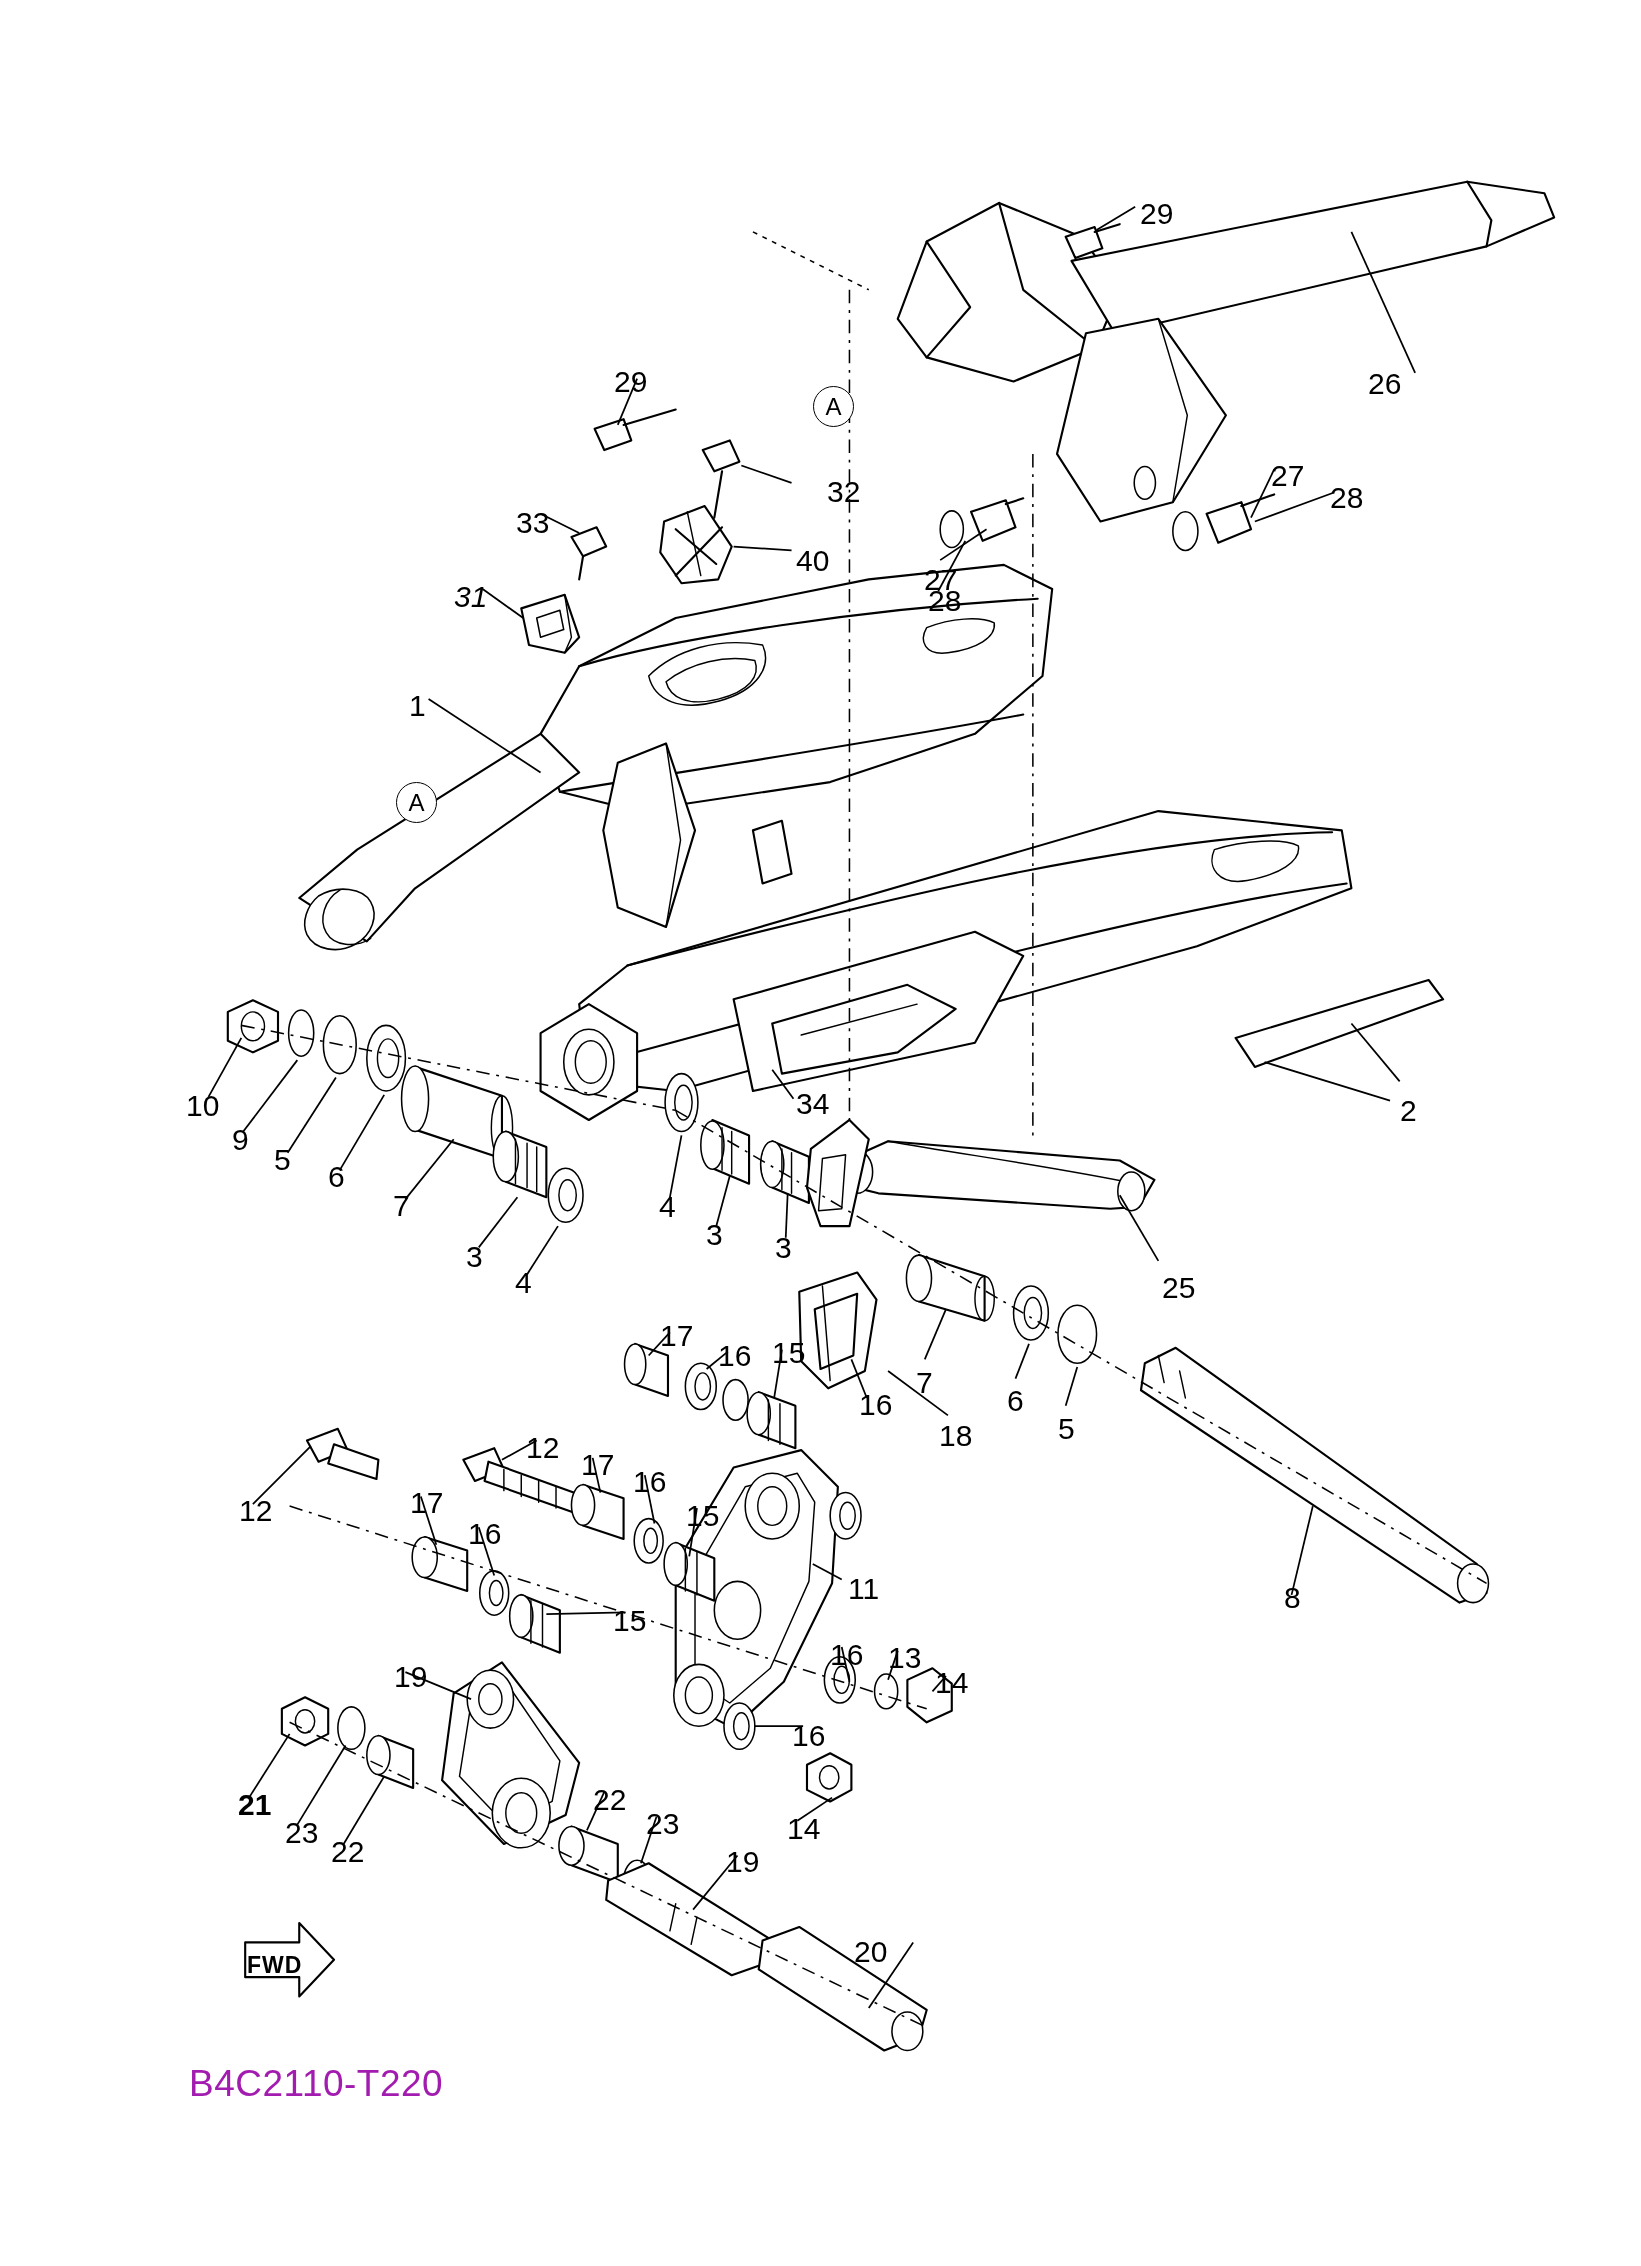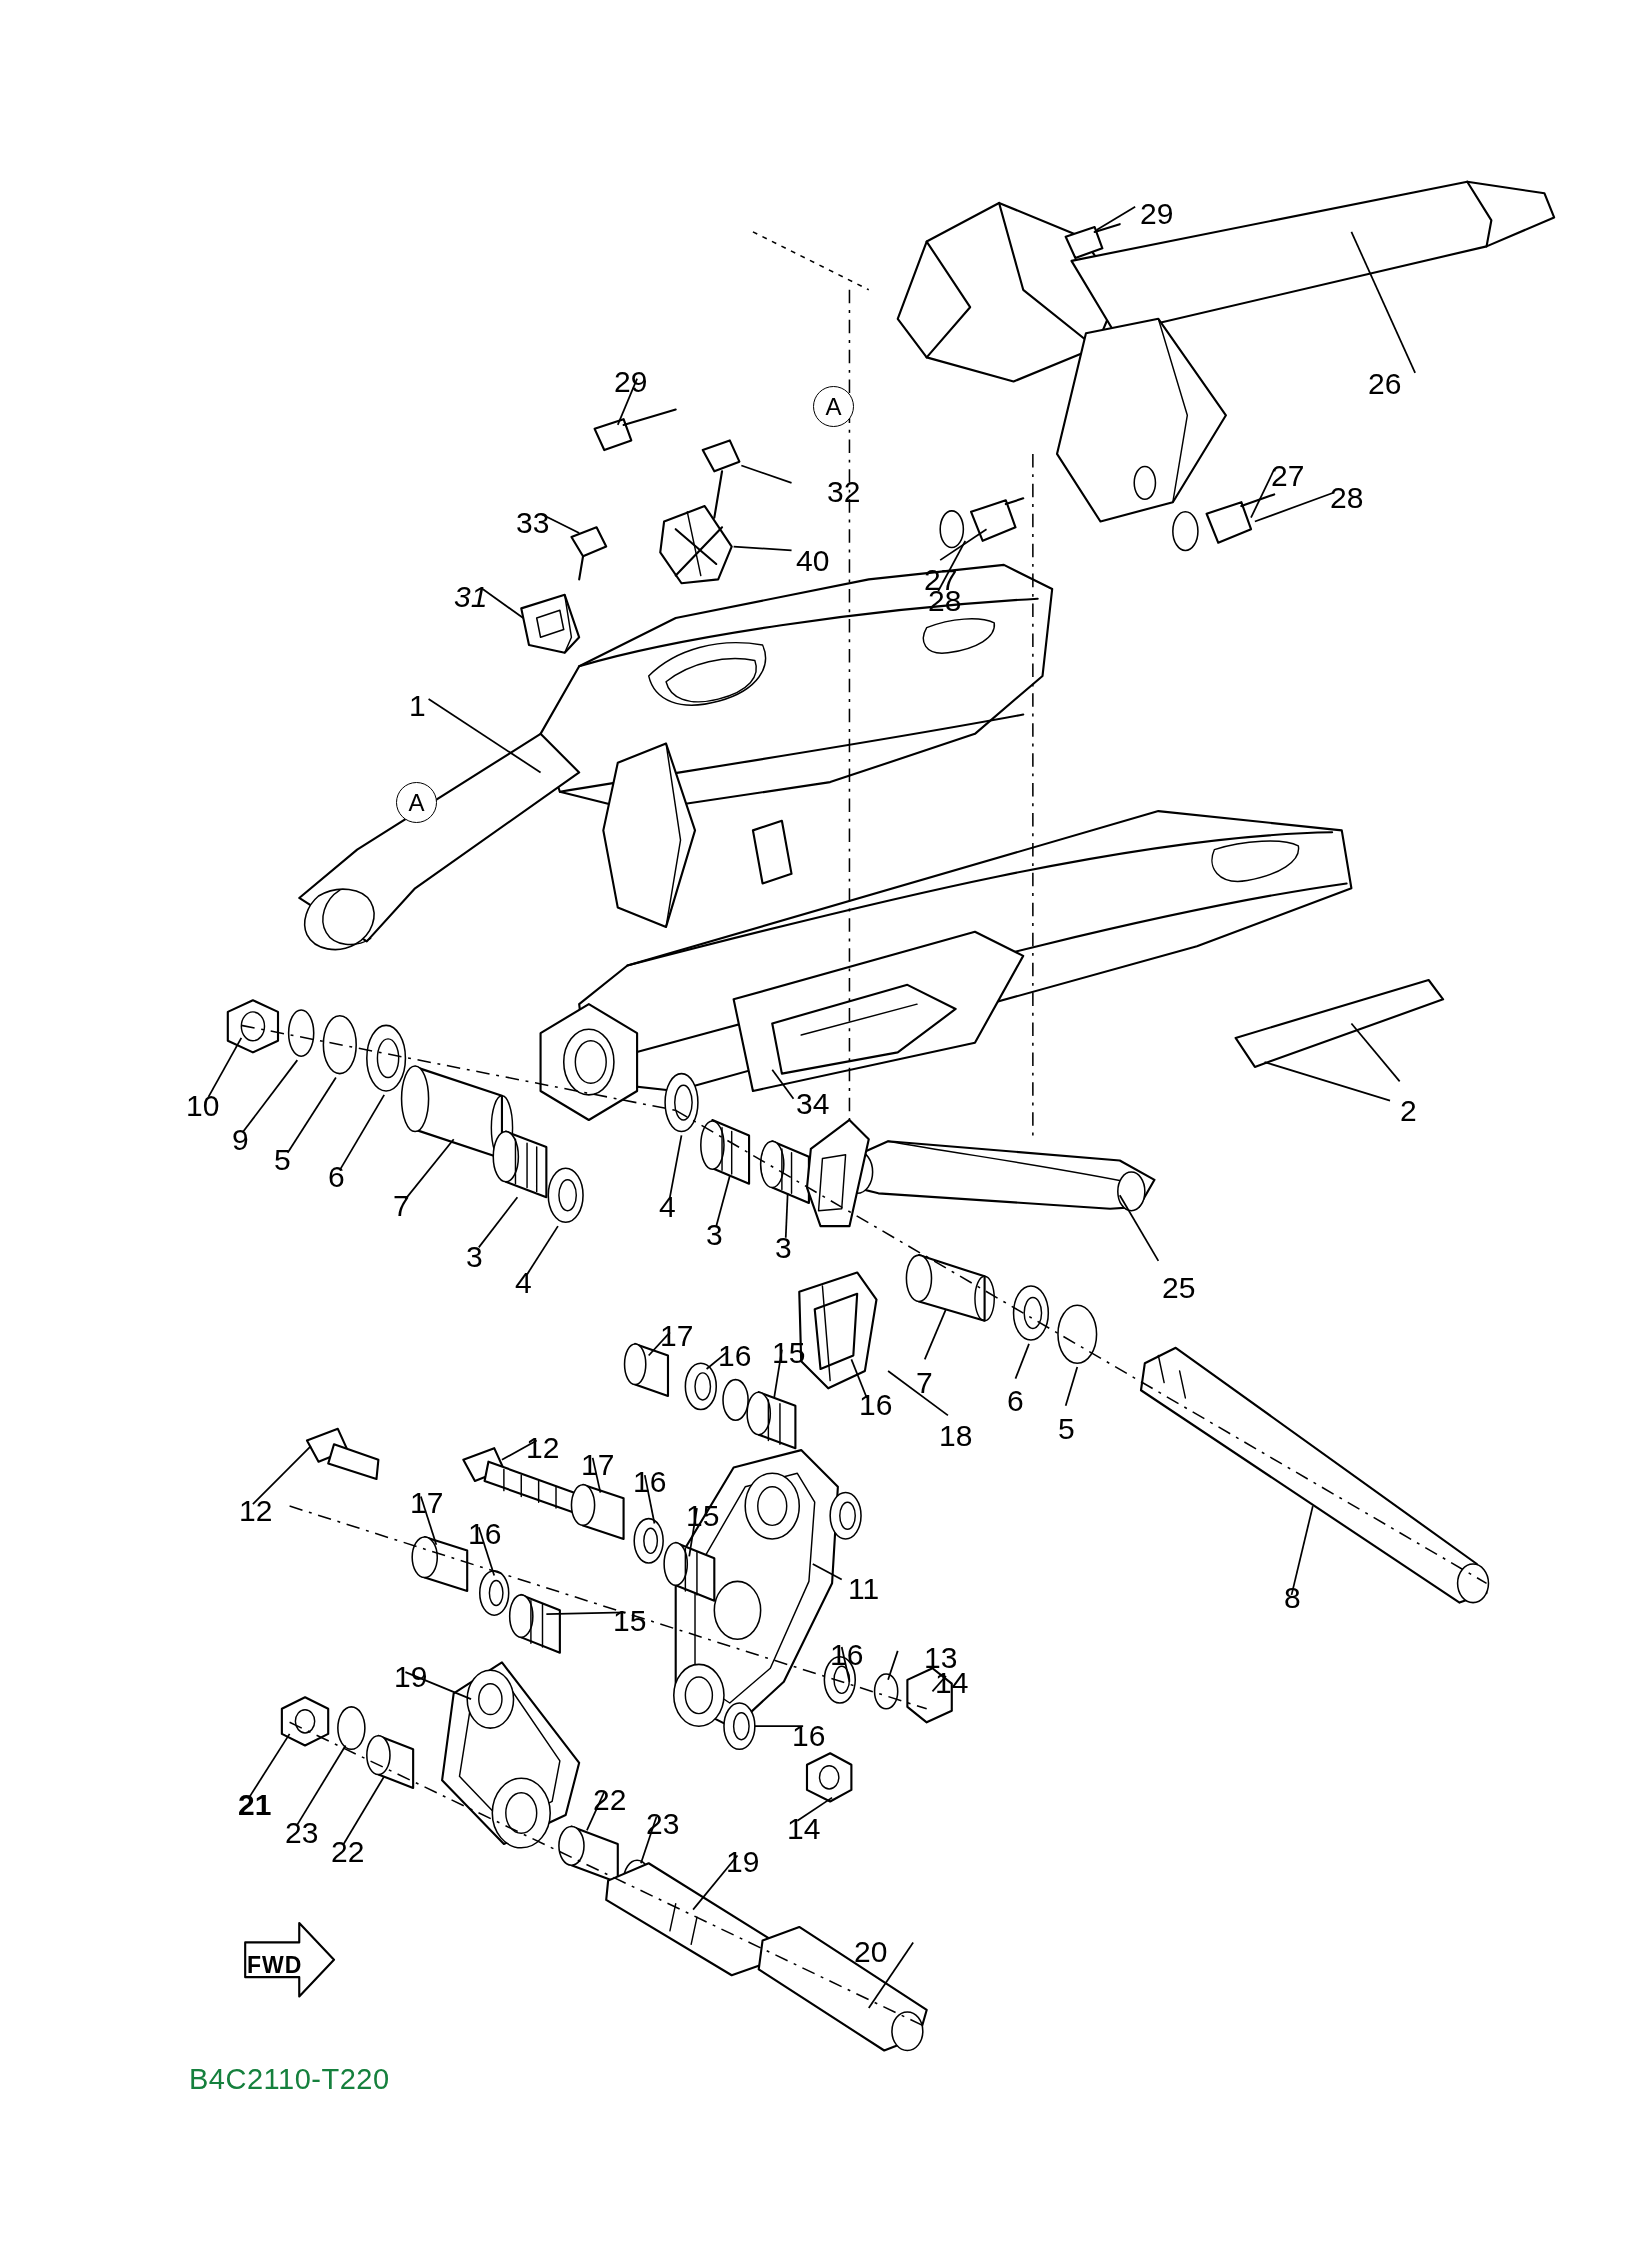--- a/index.html
+++ b/index.html
@@ -40,23 +40,23 @@
     font-size: 24px;
     display: flex;
     align-items: center;
     justify-content: center;
     background: #fff;
   }
   #diagram-code {
     position: absolute;
     left: 189px;
     top: 2063px;
-    font-size: 29px;
+    font-size: 37px;
     letter-spacing: 0.5px;
-    color: #15803d;
+    color: #a21caf;
   }
   #fwd-label {
     position: absolute;
     left: 247px;
     top: 1952px;
     font-size: 23px;
     font-weight: bold;
     color: #000;
     letter-spacing: 1px;
   }
@@ -395,21 +395,21 @@
   <div class="callout" style="left:526px; top:1433px;">12</div>
   <div class="callout" style="left:581px; top:1450px;">17</div>
   <div class="callout" style="left:633px; top:1467px;">16</div>
   <div class="callout" style="left:686px; top:1501px;">15</div>
   <div class="callout" style="left:239px; top:1496px;">12</div>
   <div class="callout" style="left:410px; top:1488px;">17</div>
   <div class="callout" style="left:468px; top:1519px;">16</div>
   <div class="callout" style="left:613px; top:1606px;">15</div>
   <div class="callout" style="left:848px; top:1574px;">11</div>
   <div class="callout" style="left:830px; top:1640px;">16</div>
-  <div class="callout" style="left:888px; top:1643px;margin-left:36px;">13</div>
+  <div class="callout" style="left:888px; top:1643px;">13</div>
   <div class="callout" style="left:935px; top:1668px;">14</div>
   <div class="callout" style="left:792px; top:1721px;">16</div>
   <div class="callout" style="left:394px; top:1662px;">19</div>
   <div class="callout" style="left:238px; top:1790px;font-weight:bold;">21</div>
   <div class="callout" style="left:285px; top:1818px;">23</div>
   <div class="callout" style="left:331px; top:1837px;">22</div>
   <div class="callout" style="left:593px; top:1785px;">22</div>
   <div class="callout" style="left:646px; top:1809px;">23</div>
   <div class="callout" style="left:787px; top:1814px;">14</div>
   <div class="callout" style="left:726px; top:1847px;">19</div>

